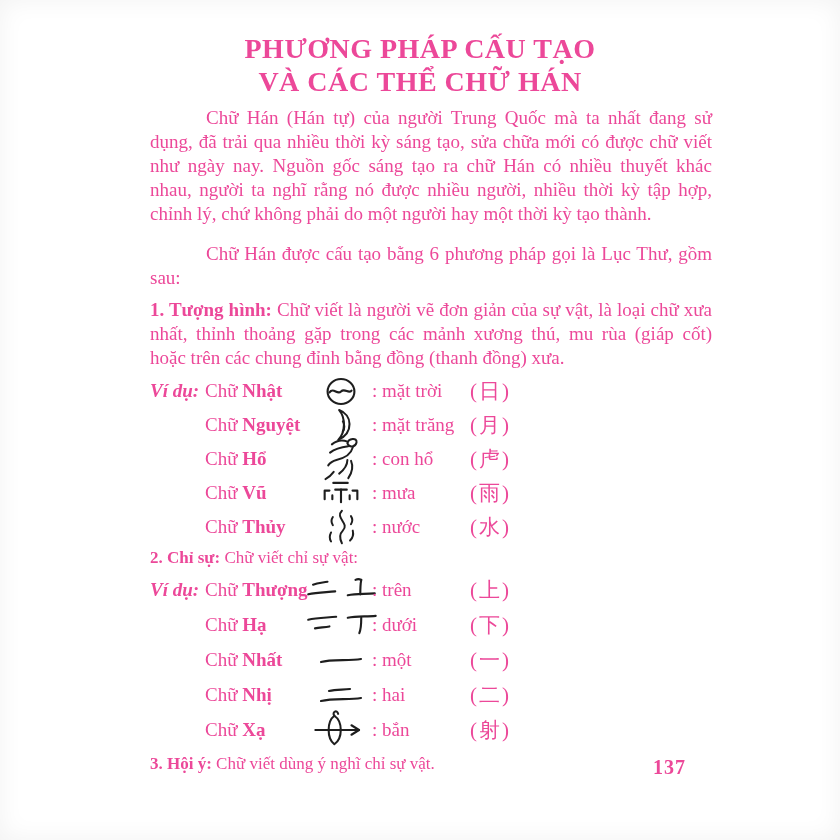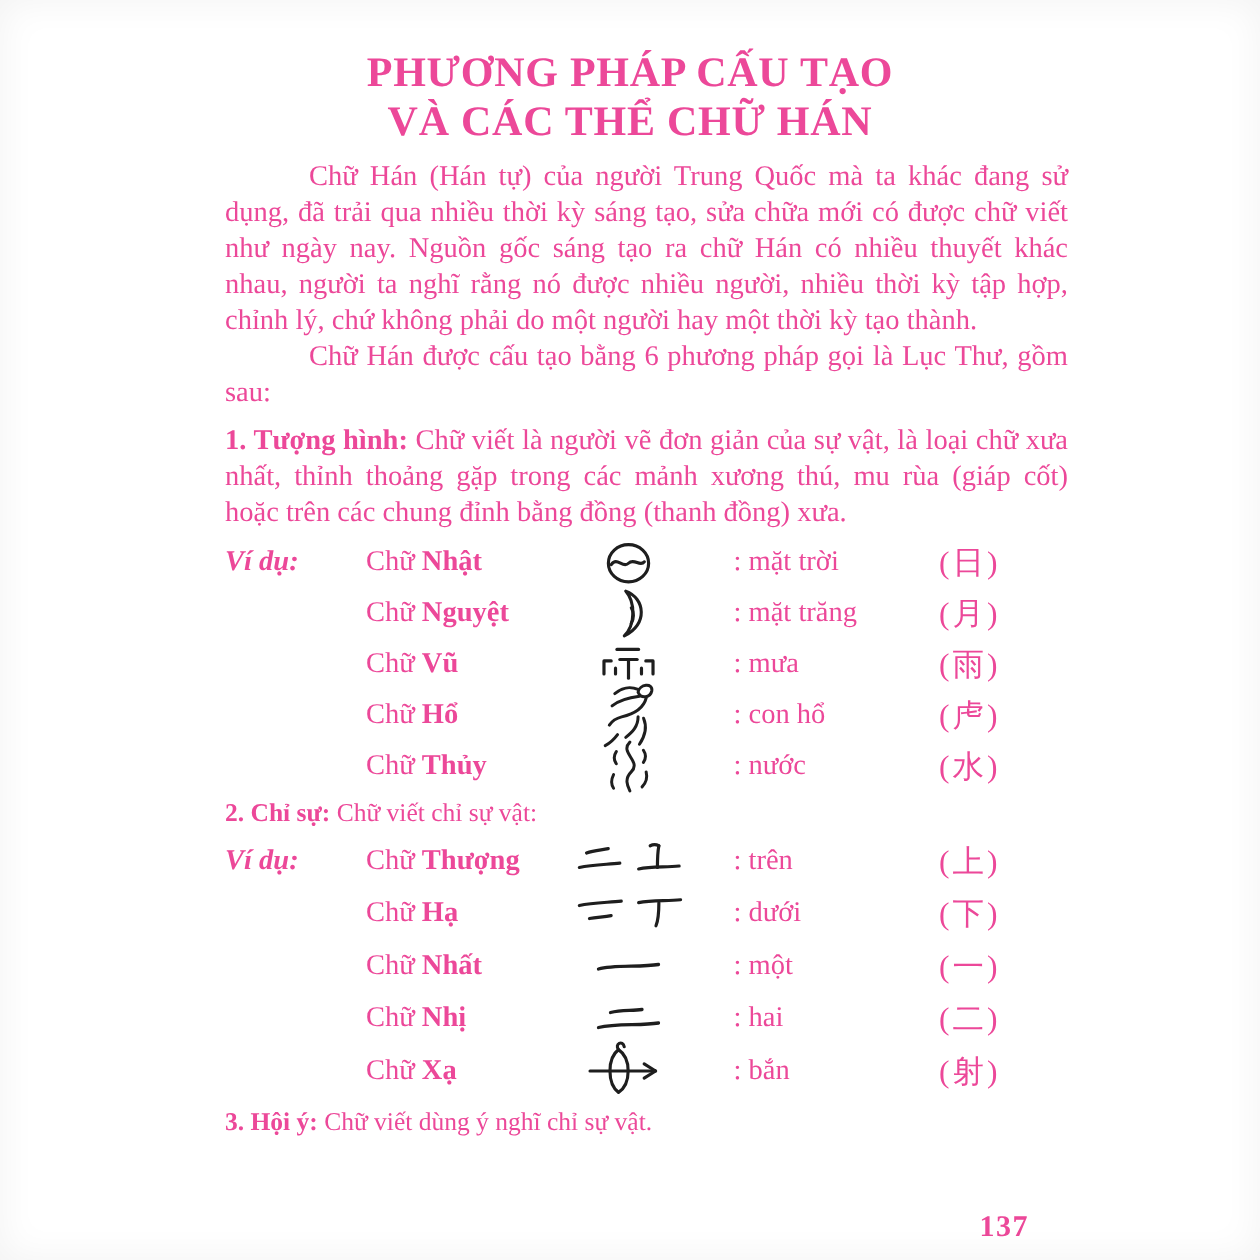--- a/index.html
+++ b/index.html
@@ -10,56 +10,56 @@
   }
   .page::after{content:"";position:absolute;inset:0;pointer-events:none;
     box-shadow:inset 0 0 26px rgba(0,0,0,.055);}
   .title{padding-top:32px;text-align:center;font-weight:bold;
     font-size:28px;line-height:33px;letter-spacing:.5px;}
   .content{margin:8px 128px 0 150px;width:562px;}
   .para{font-size:19px;line-height:24px;}
   .line{text-align:justify;text-align-last:justify;}
   .line.last{text-align-last:left;}
   .line.first{text-indent:56px;}
-  .p2{margin-top:0;}
+  .p2{margin-top:16px;}
   .sec1{margin-top:8px;}
   .sec-head{font-weight:bold;}
   .extable{margin-top:4px;}
   .extable2{margin-top:2px;}
   .exrow{display:grid;grid-template-columns:55px 105px 62px 98px auto;
-    align-items:center;height:34px;font-size:19px;gap:39px;}
+    align-items:center;height:34px;font-size:19px;}
   .extable2 .exrow{height:35px;}
   .vidu{font-weight:bold;font-style:italic;white-space:nowrap;}
   .chu-label{white-space:nowrap;}
   .chu-label b{font-weight:bold;}
   .glyph{display:flex;align-items:center;justify-content:center;height:34px;}
   .glyph svg{display:block;flex:none;overflow:visible;}
   .glyph svg *{fill:none;stroke:#1e1e1e;stroke-width:2.2;
     stroke-linecap:round;stroke-linejoin:round;}
   .meaning{white-space:nowrap;}
   .han{font-size:21px;letter-spacing:2px;white-space:nowrap;}
   .sec-line{margin-top:2px;font-size:17px;line-height:24px;}
   .sec3{margin-top:5px;}
-  .pageno{position:absolute;left:653px;top:807px;font-size:20px;
+  .pageno{position:absolute;left:653px;top:756px;font-size:20px;
     font-weight:bold;letter-spacing:1px;}
 </style>
 </head>
 <body>
 
 <div class="page">
 
   <div class="title">
     <div>PHƯƠNG PHÁP CẤU TẠO</div>
     <div>VÀ CÁC THỂ CHỮ HÁN</div>
   </div>
 
   <div class="content">
 
     <div class="para">
-      <div class="line first">Chữ Hán (Hán tự) của người Trung Quốc mà ta khác đang sử</div>
+      <div class="line first">Chữ Hán (Hán tự) của người Trung Quốc mà ta nhất đang sử</div>
       <div class="line">dụng, đã trải qua nhiều thời kỳ sáng tạo, sửa chữa mới có được chữ viết</div>
       <div class="line">như ngày nay. Nguồn gốc sáng tạo ra chữ Hán có nhiều thuyết khác</div>
       <div class="line">nhau, người ta nghĩ rằng nó được nhiều người, nhiều thời kỳ tập hợp,</div>
       <div class="line last">chỉnh lý, chứ không phải do một người hay một thời kỳ tạo thành.</div>
     </div>
 
     <div class="para p2">
       <div class="line first">Chữ Hán được cấu tạo bằng 6 phương pháp gọi là Lục Thư, gồm</div>
       <div class="line last">sau:</div>
     </div>
@@ -89,37 +89,20 @@
         <span></span>
         <span class="chu-label"><span>Chữ</span>&nbsp;<b>Nguyệt</b></span>
         <span class="glyph">
           <svg width="28" height="34" viewBox="0 0 30 36">
             <path d="M13 2 C27 7 29 26 12 34 C20 26 20 10 13 2 Z"></path>
             <path d="M17 14 c2 3 2 8 0 11"></path>
           </svg>
         </span>
         <span class="meaning">: mặt trăng</span>
         <span class="han">(月)</span>
-      </div>
-
-      <div class="exrow">
-        <span></span>
-        <span class="chu-label"><span>Chữ</span>&nbsp;<b>Vũ</b></span>
-        <span class="glyph">
-          <svg width="50" height="29" viewBox="0 0 52 30">
-            <path d="M18 4 h15"></path>
-            <path d="M14 12 h-5 v9"></path>
-            <path d="M38 12 h5 v9"></path>
-            <path d="M20 11 h12"></path>
-            <path d="M26 11 v13"></path>
-            <path d="M17 17 v4 M35 17 v4"></path>
-          </svg>
-        </span>
-        <span class="meaning">: mưa</span>
-        <span class="han">(雨)</span>
       </div>
 
       <div class="exrow">
         <span></span>
         <span class="chu-label"><span>Chữ</span>&nbsp;<b>Hổ</b></span>
         <span class="glyph">
           <svg width="42" height="48" viewBox="0 0 46 52">
             <path d="M30 9 c1 -6 11 -7 10 -1 c-1 5 -8 6 -10 1 Z"></path>
             <path d="M30 7 c-7 -3 -12 -1 -17 3"></path>
             <path d="M31 12 c-8 1 -15 3 -20 7"></path>
@@ -128,20 +111,37 @@
             <path d="M34 28 c3 7 1 13 -3 19"></path>
             <path d="M15 40 c-3 4 -5 6 -9 8"></path>
           </svg>
         </span>
         <span class="meaning">: con hổ</span>
         <span class="han">(虍)</span>
       </div>
 
       <div class="exrow">
         <span></span>
+        <span class="chu-label"><span>Chữ</span>&nbsp;<b>Vũ</b></span>
+        <span class="glyph">
+          <svg width="50" height="29" viewBox="0 0 52 30">
+            <path d="M18 4 h15"></path>
+            <path d="M14 12 h-5 v9"></path>
+            <path d="M38 12 h5 v9"></path>
+            <path d="M20 11 h12"></path>
+            <path d="M26 11 v13"></path>
+            <path d="M17 17 v4 M35 17 v4"></path>
+          </svg>
+        </span>
+        <span class="meaning">: mưa</span>
+        <span class="han">(雨)</span>
+      </div>
+
+      <div class="exrow">
+        <span></span>
         <span class="chu-label"><span>Chữ</span>&nbsp;<b>Thủy</b></span>
         <span class="glyph">
           <svg width="32" height="38" viewBox="0 0 34 42">
             <path d="M18 3 c-8 8 9 14 1 22 c-5 5 -3 10 -1 14"></path>
             <path d="M8 10 c-2 3 -2 6 0 9"></path>
             <path d="M6 27 c-2 4 -2 7 0 10"></path>
             <path d="M28 9 c2 3 2 6 0 9"></path>
             <path d="M30 25 c1 4 0 8 -3 11"></path>
           </svg>
         </span>

